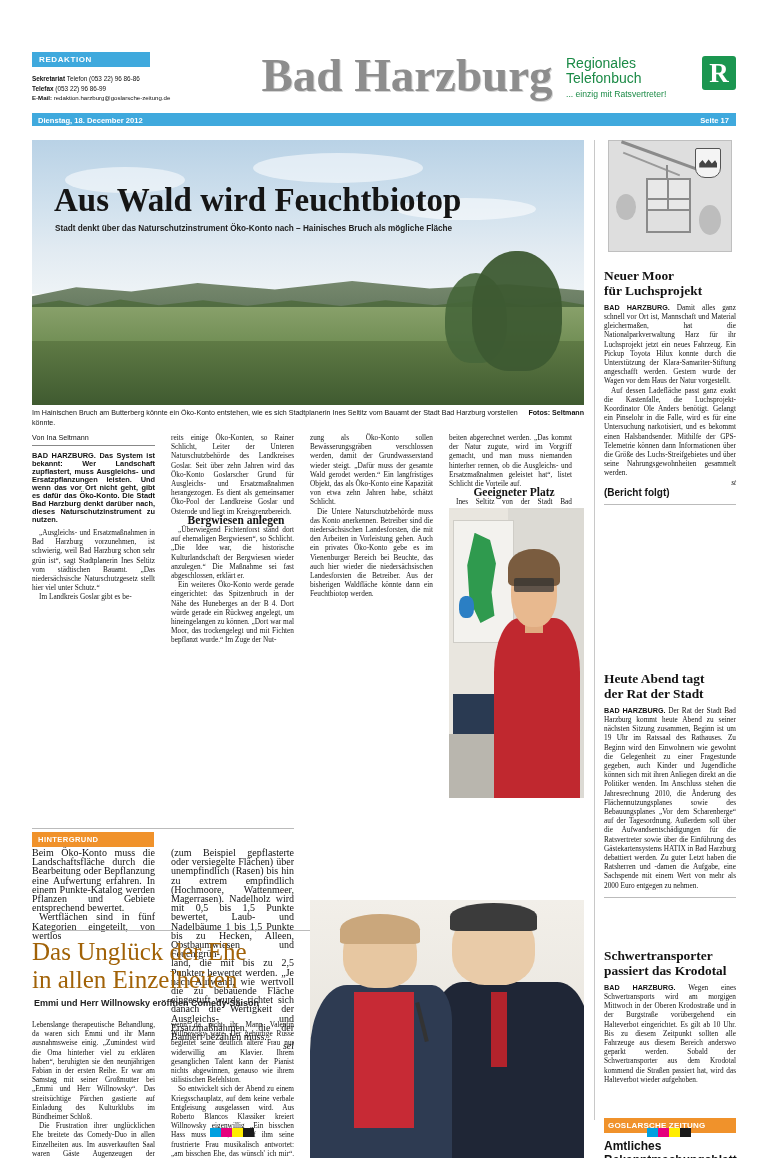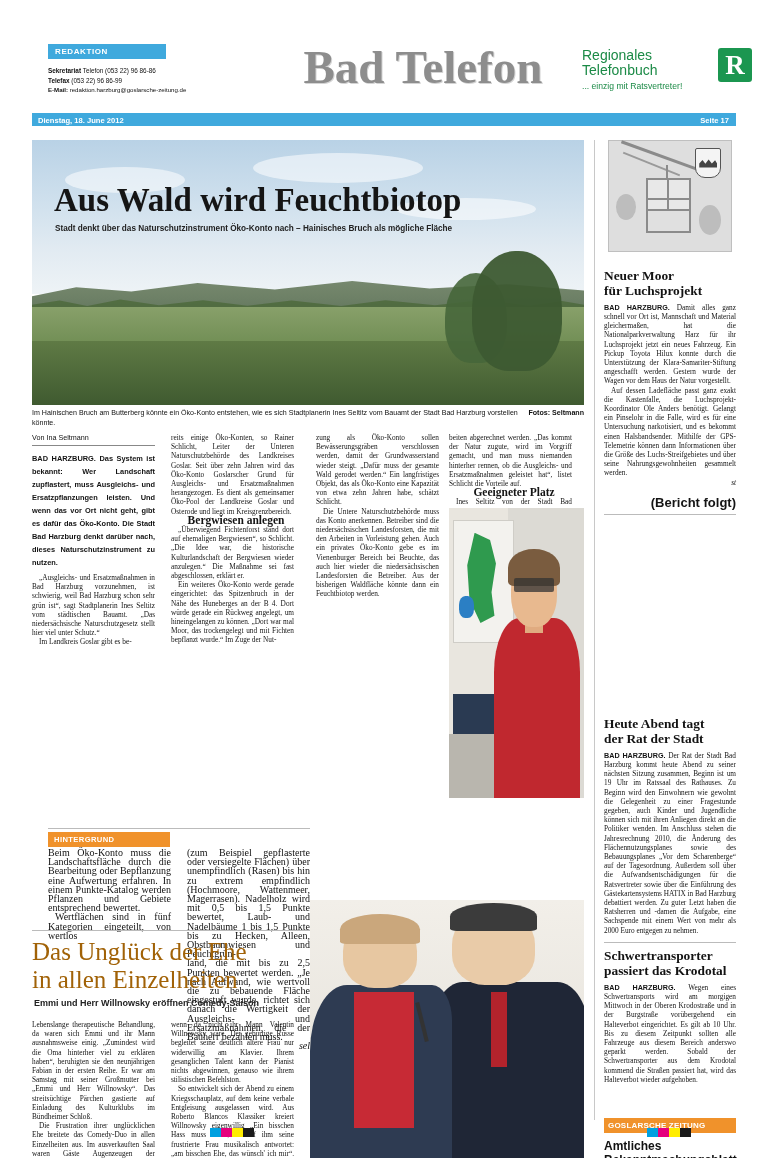--- a/index.html
+++ b/index.html
@@ -7,21 +7,21 @@
     width:768px;height:1158px;
     background:#ffffff;
     font-family:"Liberation Serif", serif;
     color:#111;
     overflow:hidden;
     position:relative;
   }
   .page{position:absolute;left:0;top:0;width:768px;height:1158px;background:#fff;}
 
   
-  .masthead{position:absolute;left:32px;top:44px;width:704px;height:62px;margin-left:16px;}
+  .masthead{position:absolute;left:32px;top:52px;width:704px;height:62px;}
   .redaktion-badge{
     background:#3fa9dd;color:#fff;font-family:"Liberation Sans",sans-serif;
     font-weight:bold;font-size:8px;letter-spacing:.6px;
     padding:3px 6px 3px 7px;width:118px;box-sizing:border-box;
   }
   .redaktion-lines{margin-top:7px;font-family:"Liberation Sans",sans-serif;font-size:6.4px;line-height:9.6px;color:#111;}
   .redaktion-lines b{font-weight:bold;}
   .redaktion-lines .eml{font-size:6.1px;}
 
   .paper-title{
@@ -88,47 +88,47 @@
   .byline{
     position:absolute;left:0;top:293px;width:123px;
     font-family:"Liberation Sans",sans-serif;font-size:7.2px;color:#111;
     border-bottom:.6px solid #888;padding-bottom:3px;
   }
 
   .col{position:absolute;font-size:7.3px;line-height:9.2px;text-align:justify;
        font-family:"Liberation Serif",serif;color:#141414;}
   .col p{margin:0 0 0 0;text-indent:7px;}
   .col p.noind{text-indent:0;}
-  .col .lead{font-weight:bold;font-family:"Liberation Sans",sans-serif;font-size:7.4px;line-height:13px;}
+  .col .lead{font-weight:bold;font-family:"Liberation Sans",sans-serif;font-size:7.4px;line-height:8px;}
   .subhead{font-family:"Liberation Serif",serif;font-weight:bold;font-size:11.5px;text-align:center;
            margin:6px 0 4px 0;text-indent:0;}
 
   .c1{left:0;top:312px;width:123px;}
   .c2{left:139px;top:293px;width:123px;}
-  .c3{left:284px;top:293px;width:123px;}
+  .c3{left:278px;top:293px;width:123px;}
   .c4{left:417px;top:293px;width:123px;}
 
   
   .planner{position:absolute;left:417px;top:368px;width:135px;height:290px;overflow:hidden;background:#d9d9d9;}
   .planner .wallL{position:absolute;left:0;top:0;width:46%;height:100%;background:#e9e6df;}
   .planner .wallR{position:absolute;right:0;top:0;width:56%;height:100%;background:#dcdad4;}
   .planner .map{position:absolute;left:3%;top:4%;width:44%;height:42%;background:#f3f2ee;border:1px solid #cfcdc7;}
   .planner .mapg{position:absolute;left:16%;top:10%;width:62%;height:74%;background:#2f9a4e;
     clip-path:polygon(30% 0,72% 8%,88% 34%,76% 66%,84% 92%,46% 100%,16% 74%,10% 36%);}
   .planner .mapb{position:absolute;left:8%;top:62%;width:26%;height:18%;background:#2b7fc4;border-radius:40%;}
   .planner .head{position:absolute;left:46%;top:17%;width:34%;height:24%;background:#e8b98f;border-radius:48% 48% 44% 44%;}
   .planner .hair{position:absolute;left:44%;top:14%;width:38%;height:13%;background:#7a5c3f;border-radius:50% 50% 12% 12%;}
   .planner .glass{position:absolute;left:48%;top:24%;width:30%;height:5%;background:#333;opacity:.75;border-radius:2px;}
   .planner .body{position:absolute;left:33%;top:38%;width:64%;height:62%;background:#c0282f;border-radius:30% 30% 0 0;}
   .planner .neck{position:absolute;left:56%;top:36%;width:14%;height:7%;background:#e0ab80;}
   .planner .desk{position:absolute;left:0;bottom:0;width:42%;height:22%;background:#b9b6ae;}
   .planner .mon{position:absolute;left:3%;bottom:20%;width:30%;height:16%;background:#2a3a52;}
 
   
-  .hg{position:absolute;left:0;top:692px;width:262px;margin-left:16px;}
+  .hg{position:absolute;left:0;top:692px;width:262px;}
   .hgbar{background:#f0922b;color:#fff;font-family:"Liberation Sans",sans-serif;font-weight:bold;
          font-size:7.6px;letter-spacing:.4px;padding:3px 6px;width:122px;box-sizing:border-box;}
   .hgtop{position:absolute;left:0;top:-4px;width:262px;height:1px;background:#bbb;}
   .hgbody{position:absolute;top:16px;left:0;width:262px;}
   .hgcol{position:absolute;width:123px;font-family:"Liberation Serif",serif;font-size:10px;line-height:9.2px;text-align:justify;}
   .hgc1{left:0;top:0;}
   .hgc2{left:139px;top:0;}
 
   
   .lowrule{position:absolute;left:0;top:790px;width:552px;height:1px;background:#bbb;}
@@ -166,21 +166,21 @@
   .railimg .crest{position:absolute;right:8%;top:6%;width:24px;height:28px;background:#f4f4f4;border:1.5px solid #555;border-radius:2px 2px 10px 10px;}
   .railimg .crest i{position:absolute;left:3px;top:9px;width:18px;height:10px;background:#444;
     clip-path:polygon(0 60%,18% 24%,34% 62%,52% 18%,70% 60%,88% 26%,100% 62%,100% 100%,0 100%);}
   .railimg .tree{position:absolute;background:#bdbdbd;border-radius:50%;}
 
   .rh{font-family:"Liberation Serif",serif;font-weight:bold;font-size:13.4px;line-height:15.4px;color:#131313;margin:0 0 4px 0;}
   .rtext{font-family:"Liberation Serif",serif;font-size:7.3px;line-height:9.2px;text-align:justify;color:#141414;}
   .rtext p{margin:0;text-indent:7px;}
   .rtext p.noind{text-indent:0;}
   .rplace{font-family:"Liberation Sans",sans-serif;font-weight:bold;font-size:7.2px;}
-  .rend{font-family:"Liberation Sans",sans-serif;font-weight:bold;font-size:13px;text-align:right;display:block;margin-top:11px;}
+  .rend{font-family:"Liberation Sans",sans-serif;font-weight:bold;font-size:10px;display:block;margin-top:1px;}
   .railrule{height:1px;background:#bbb;margin:7px 0 6px 0;}
 
   
   .imprint{position:absolute;left:0;top:978px;width:132px;}
   .impbar{background:#f0922b;color:#fff;font-family:"Liberation Sans",sans-serif;font-weight:bold;
           font-size:8px;letter-spacing:.2px;padding:3px 4px;box-sizing:border-box;width:132px;}
   .impb{font-family:"Liberation Sans",sans-serif;font-weight:bold;font-size:12px;margin-top:6px;}
 
   
   .cmyk{position:absolute;display:flex;}
@@ -205,32 +205,32 @@
       <div>
         <b>Telefax</b>
         <span>(053 22) 96 86-99</span>
       </div>
       <div class="eml">
         <b>E-Mail:</b>
         <span>redaktion.harzburg@goslarsche-zeitung.de</span>
       </div>
     </div>
 
-    <div class="paper-title">Bad Telefon</div>
+    <div class="paper-title">Bad Harzburg</div>
 
     <div class="tb-block">
       <div class="tb-lines">Regionales</div>
       <div class="tb-lines">Telefonbuch</div>
       <div class="tb-sub">... einzig mit Ratsvertreter!</div>
       <div class="tb-logo">R</div>
     </div>
   </div>
 
   <div class="datebar">
-    <span class="d">Dienstag, 18. June 2012</span>
+    <span class="d">Dienstag, 18. December 2012</span>
     <span class="p">Seite 17</span>
   </div>
 
   <div class="vrule"></div>
 
   <div class="mainzone">
 
     <div class="hero">
       <div class="sky"></div>
       <div class="cloud" style="left:6%;top:10%;width:120px;height:26px;"></div>
@@ -367,21 +367,21 @@
       </div>
       <div class="rtext">
         <p class="noind"><span class="rplace">BAD HARZBURG.</span><span> Damit alles ganz schnell vor Ort ist, Mannschaft und Material gleichermaßen, hat die Nationalparkverwaltung Harz für ihr Luchsprojekt jetzt ein neues Fahrzeug. Ein Pickup Toyota Hilux konnte durch die Unterstützung der Klara-Samariter-Stiftung angeschafft werden. Gestern wurde der Wagen vor dem Haus der Natur vorgestellt.</span></p>
         <p>Auf dessen Ladefläche passt ganz exakt die Kastenfalle, die Luchsprojekt-Koordinator Ole Anders benötigt. Gelangt ein Pinselohr in die Falle, wird es für eine Untersuchung narkotisiert, und es bekommt einen Halsbandsender. Mithilfe der GPS-Telemetrie können dann Informationen über die Größe des Luchs-Streifgebietes und über seine Nahrungsgewohnheiten gesammelt werden.</p>
         <span style="display:block;text-align:right;font-style:italic;">st</span>
         <span class="rend">(Bericht folgt)</span>
       </div>
       <div class="railrule"></div>
     </div>
 
-    <div class="railbox" style="top:531px;margin-top:45px;">
+    <div class="railbox" style="top:531px;">
       <div class="rh">
         <div>Heute Abend tagt</div>
         <div>der Rat der Stadt</div>
       </div>
       <div class="rtext">
         <p class="noind"><span class="rplace">BAD HARZBURG.</span><span> Der Rat der Stadt Bad Harzburg kommt heute Abend zu seiner nächsten Sitzung zusammen, Beginn ist um 19 Uhr im Ratssaal des Rathauses. Zu Beginn wird den Einwohnern wie gewohnt die Gelegenheit zu einer Fragestunde gegeben, auch Kinder und Jugendliche können sich mit ihren Anliegen direkt an die Politiker wenden. Im Anschluss stehen die Jahresrechnung 2010, die Änderung des Flächennutzungsplanes sowie des Bebauungsplanes „Vor dem Scharenberge“ auf der Tagesordnung. Außerdem soll über die Aufwandsentschädigungen für die Ratsvertreter sowie über die Einführung des Gästekartensystems HATIX in Bad Harzburg debattiert werden. Zu guter Letzt haben die Ratsherren und -damen die Aufgabe, eine Sachspende mit einem Wert von mehr als 2000 Euro entgegen zu nehmen.</span></p>
       </div>
       <div class="railrule"></div>
     </div>
 

